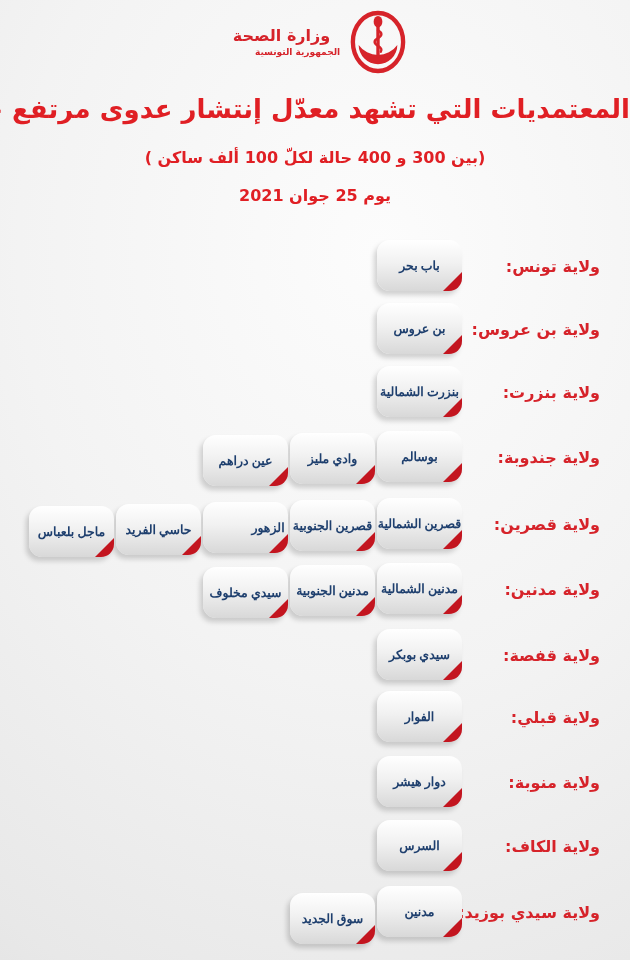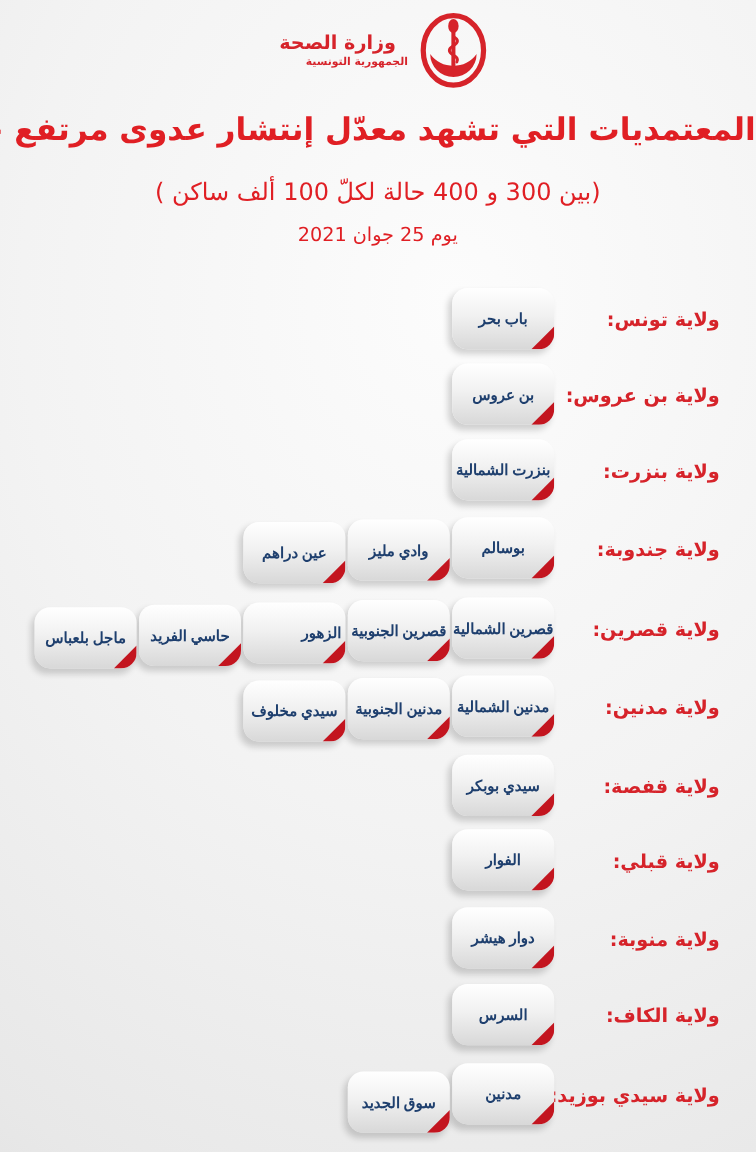--- a/index.html
+++ b/index.html
@@ -31,26 +31,26 @@
   .page-title{
     position:absolute;top:94px;left:0;right:0;
     text-align:center;
     color:var(--title-red);
     font-size:26px;font-weight:bold;
     white-space:nowrap;
   }
   .page-subtitle{
     position:absolute;top:148px;left:0;right:0;
     text-align:center;color:var(--title-red);
-    font-size:20px;font-weight:normal;white-space:nowrap;
+    font-size:16px;font-weight:bold;white-space:nowrap;
   }
   .page-date{
     position:absolute;top:186px;left:0;right:0;
     text-align:center;color:var(--title-red);
-    font-size:16px;font-weight:normal;
+    font-size:16px;font-weight:bold;
   }
   
   .rows{position:absolute;inset:0;}
   .row{position:absolute;right:0;left:0;height:56px;}
   .gov-label{
     position:absolute;right:30px;top:0;height:52px;
     display:flex;align-items:center;
     color:var(--red);
     font-size:16px;font-weight:bold;
     white-space:nowrap;

